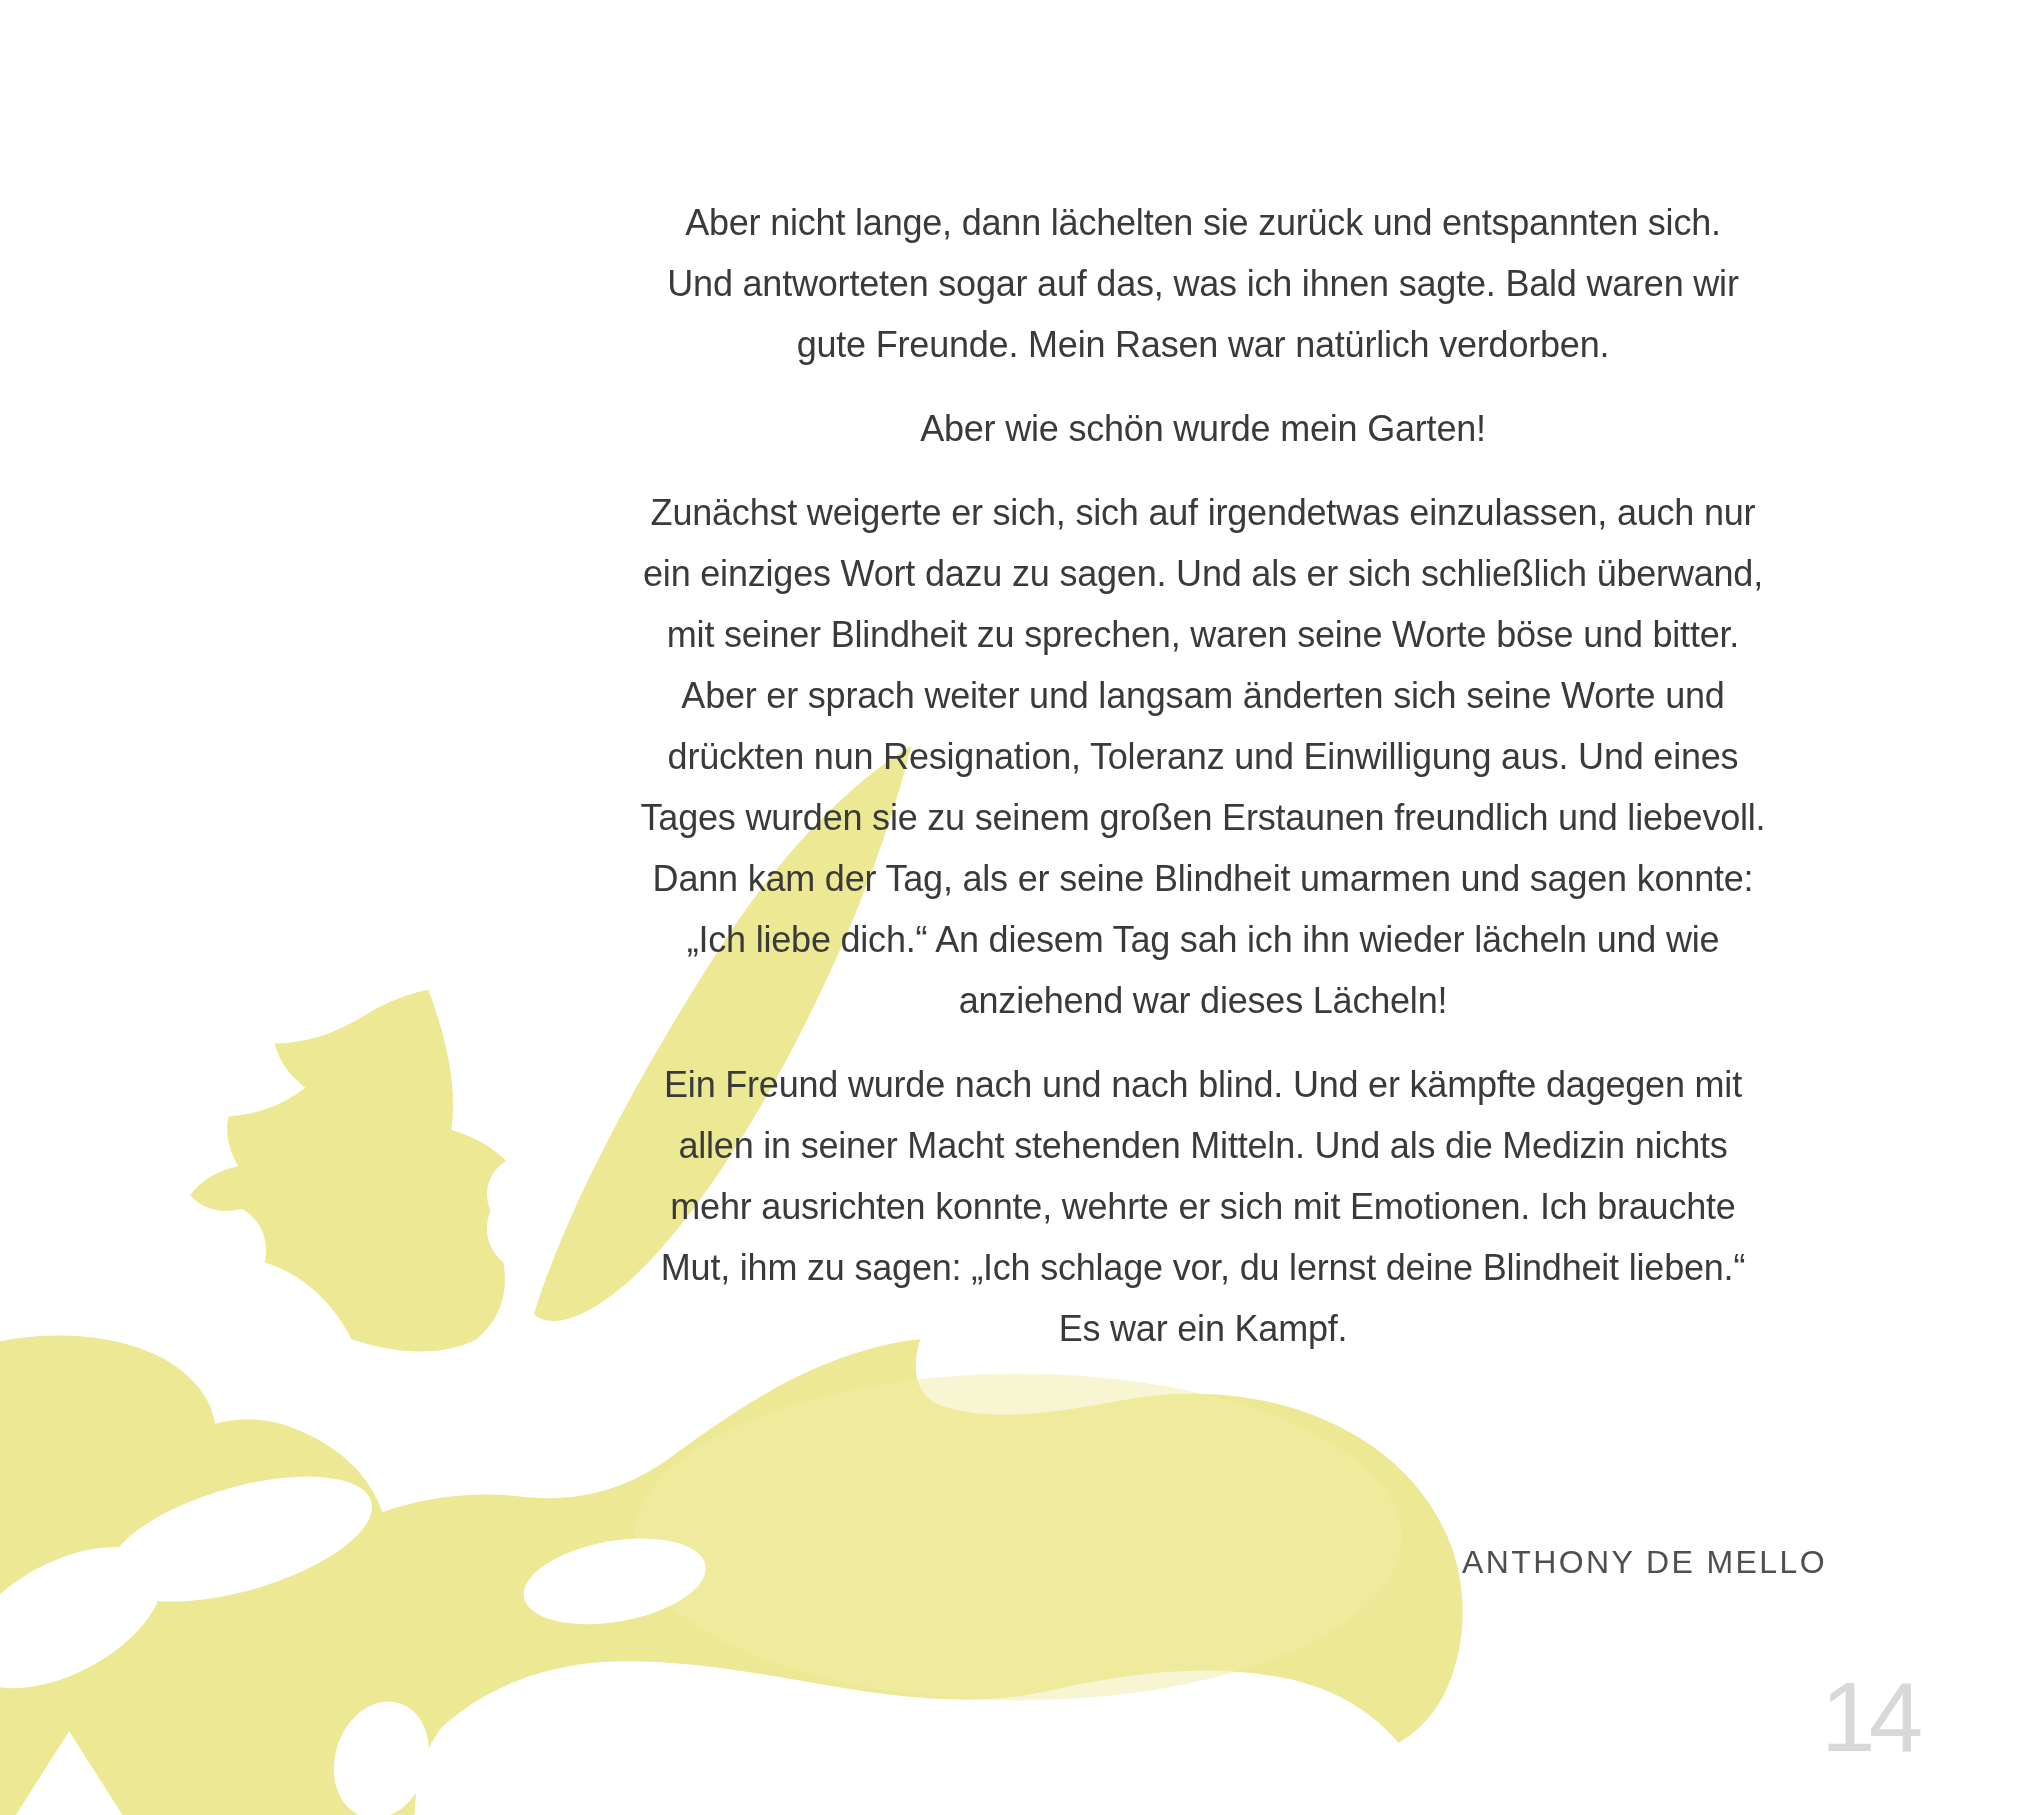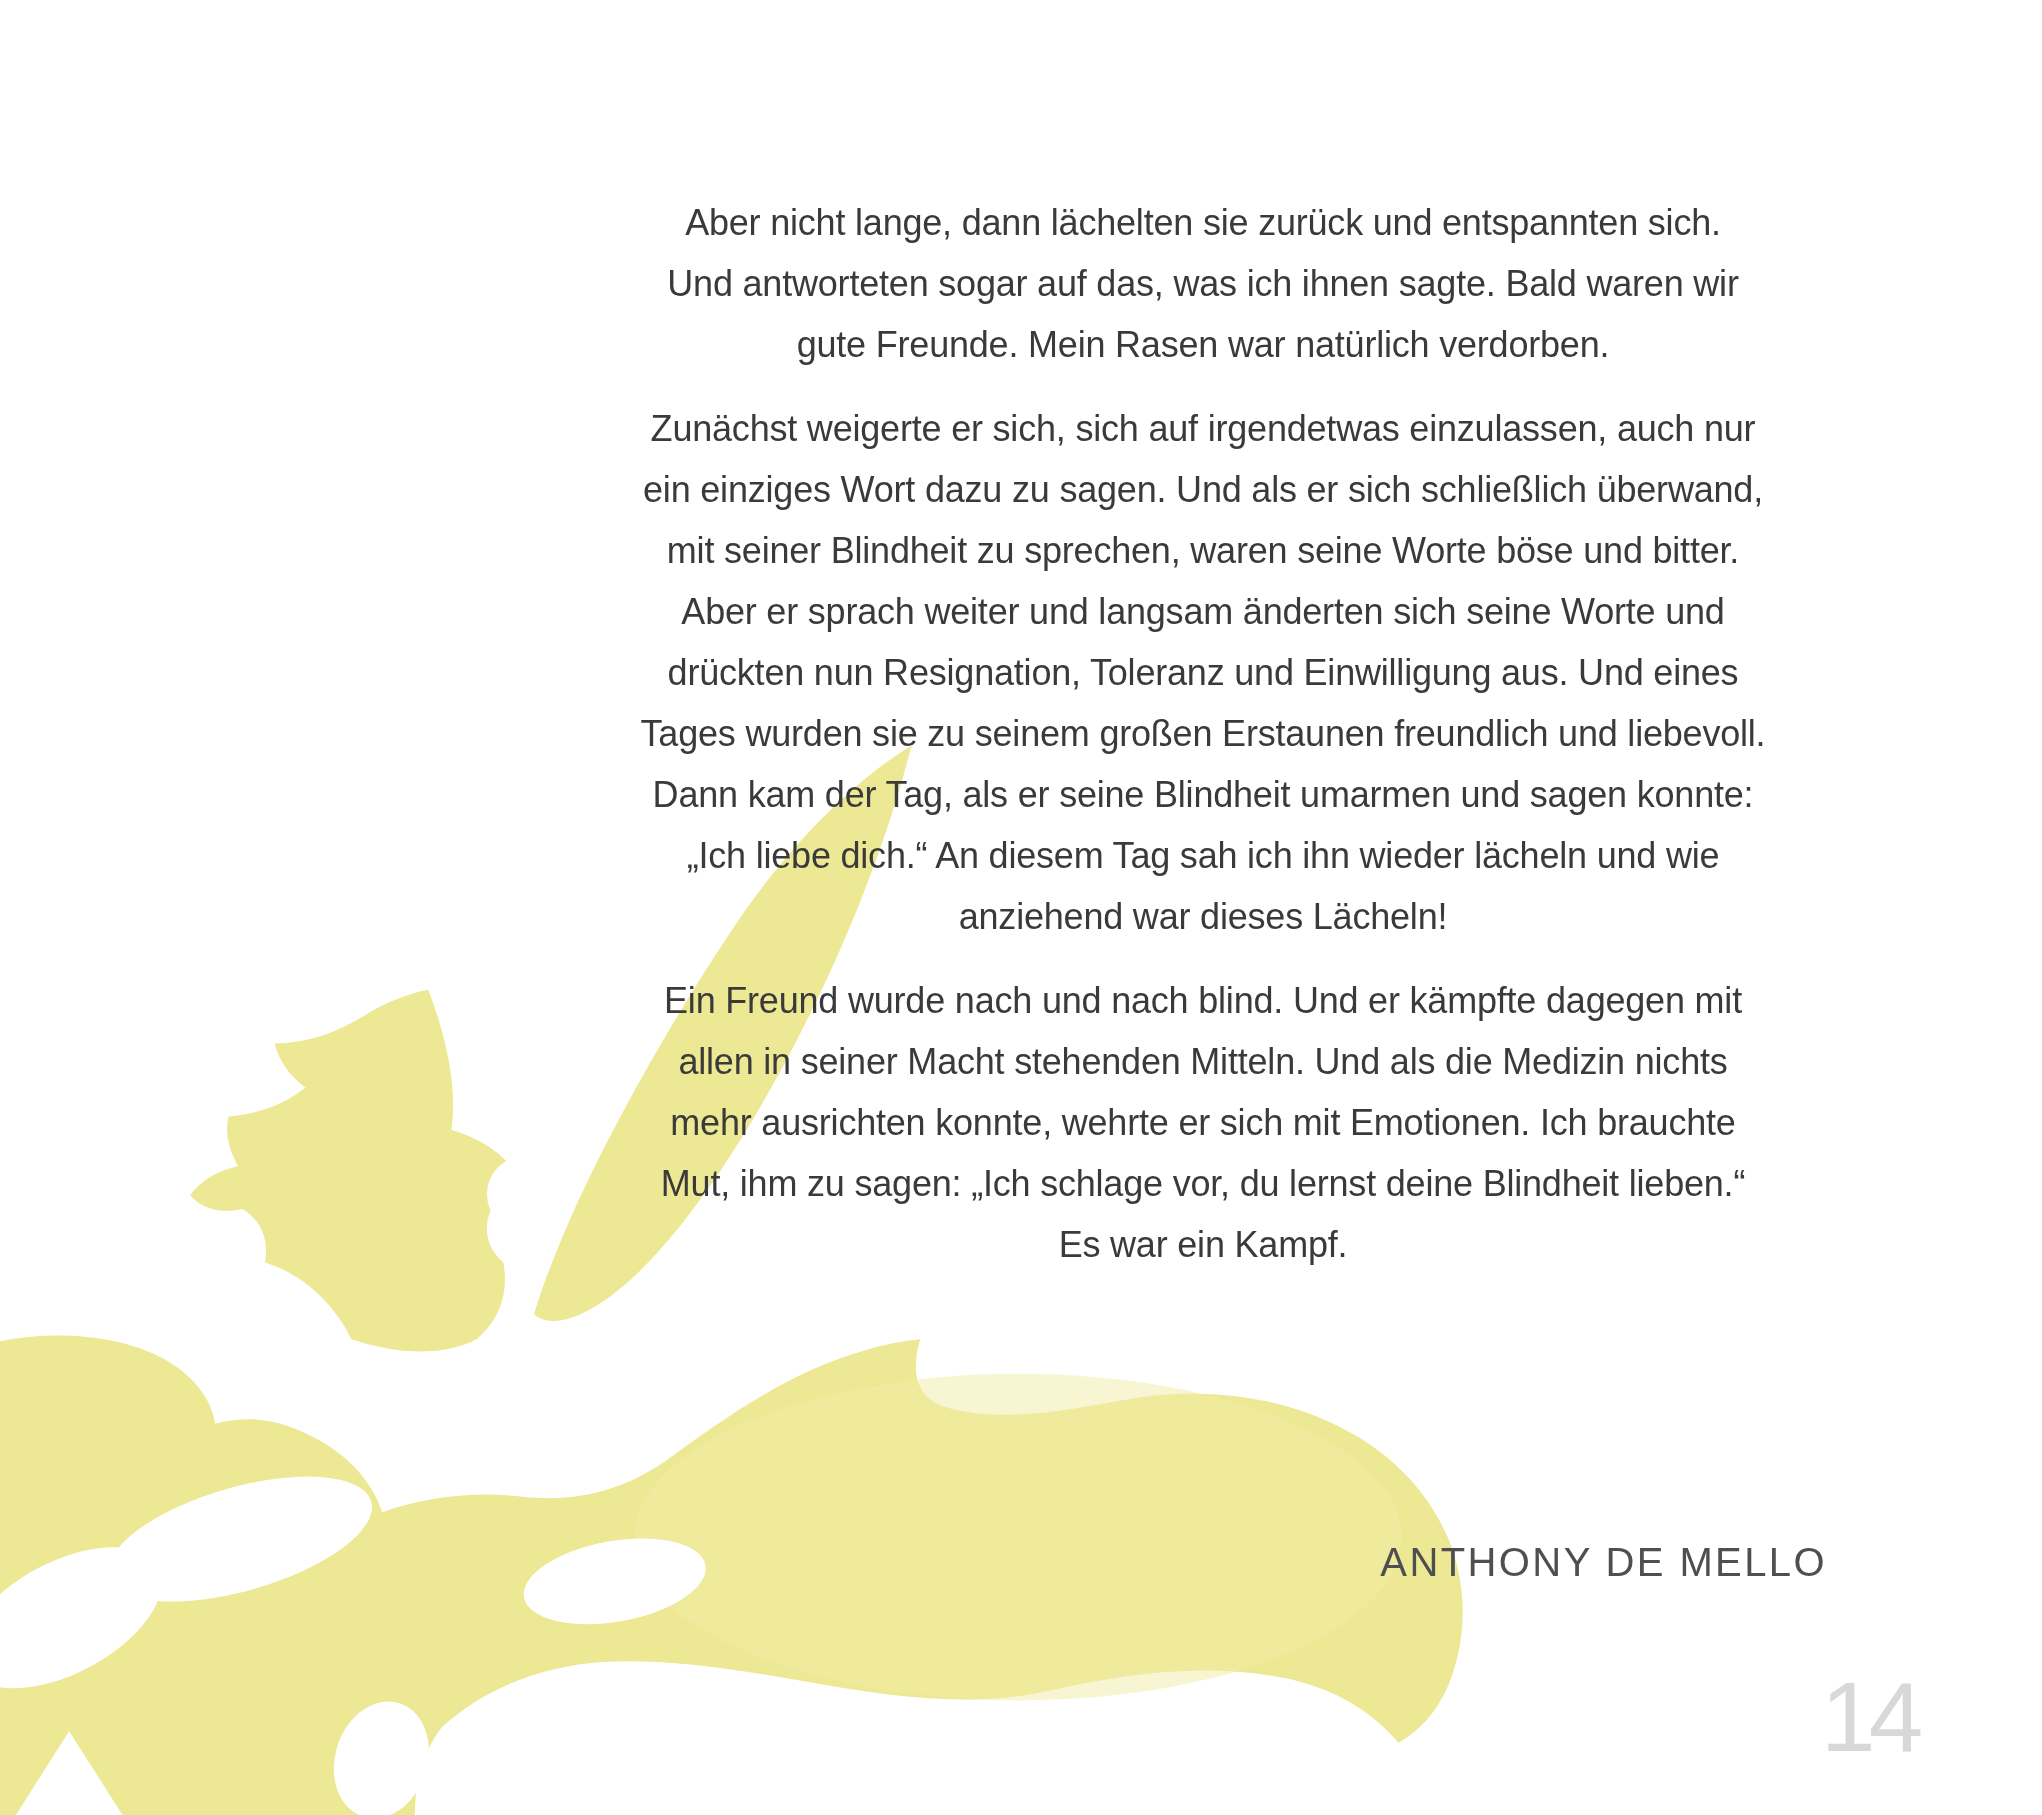--- a/index.html
+++ b/index.html
@@ -31,21 +31,21 @@
   .text-block p {
     margin: 0 0 23px 0;
     white-space: pre-line;
     text-align: center;
   }
   .attribution {
     position: absolute;
     top: 1543px;
     right: 215px;
     color: var(--attribution, #4f4f4f);
-    font-size: 40px;
+    font-size: 32px;
     line-height: 38px;
     letter-spacing: 2.4px;
     font-weight: 400;
     text-align: center;
   }
   .page-number {
     position: absolute;
     left: 1821px;
     top: 1664px;
     color: var(--page_number, #d8d8d8);
@@ -117,20 +117,21 @@
     <ellipse cx="66" cy="1684" rx="112" ry="58" fill="#ffffff" transform="rotate(-28 66 1684)"></ellipse>
     <ellipse cx="640" cy="1646" rx="96" ry="42" fill="#ffffff" transform="rotate(-10 640 1646)"></ellipse>
     <circle cx="547" cy="1243" r="40" fill="#ffffff"></circle>
     <ellipse cx="397" cy="1832" rx="48" ry="62" fill="#ffffff" transform="rotate(18 397 1832)"></ellipse>
   </svg>
 
   <div class="text-block">
     <p>Aber nicht lange, dann lächelten sie zurück und entspannten sich.
 Und antworteten sogar auf das, was ich ihnen sagte. Bald waren wir
 gute Freunde. Mein Rasen war natürlich verdorben.</p>
+    <p>Aber wie schön wurde mein Garten!</p>
     <p>Zunächst weigerte er sich, sich auf irgendetwas einzulassen, auch nur
 ein einziges Wort dazu zu sagen. Und als er sich schließlich überwand,
 mit seiner Blindheit zu sprechen, waren seine Worte böse und bitter.
 Aber er sprach weiter und langsam änderten sich seine Worte und
 drückten nun Resignation, Toleranz und Einwilligung aus. Und eines
 Tages wurden sie zu seinem großen Erstaunen freundlich und liebevoll.
 Dann kam der Tag, als er seine Blindheit umarmen und sagen konnte:
 „Ich liebe dich.“ An diesem Tag sah ich ihn wieder lächeln und wie
 anziehend war dieses Lächeln!</p>
     <p>Ein Freund wurde nach und nach blind. Und er kämpfte dagegen mit

